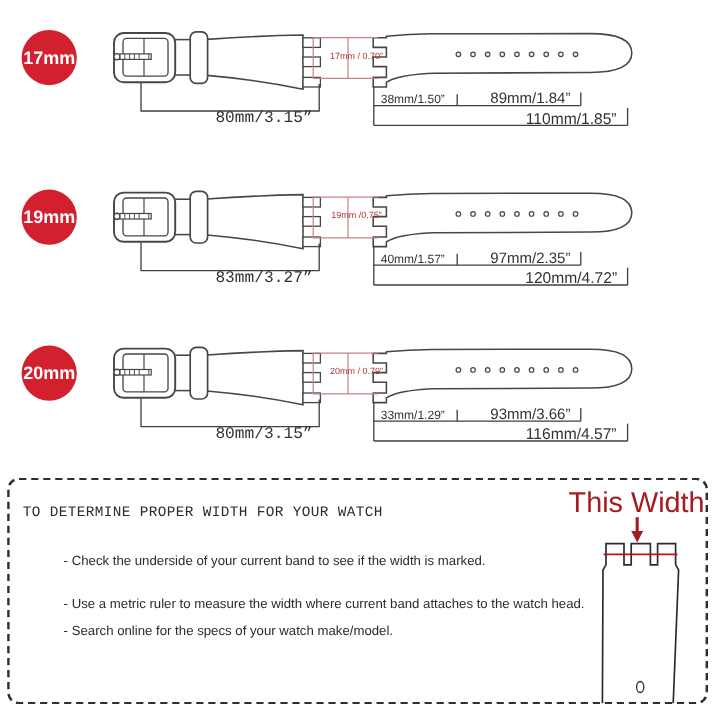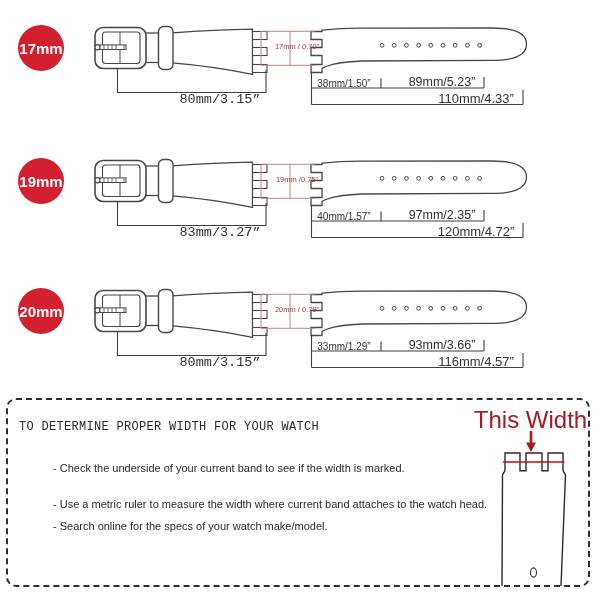--- a/index.html
+++ b/index.html
@@ -118,22 +118,22 @@
     </g>
   </svg>
 
   <div class="row r1">
     <div class="badge">
       <span>17mm</span>
     </div>
     <span class="lbl buckle">80mm/3.15”</span>
     <span class="lbl redw">17mm / 0.70”</span>
     <span class="lbl seg1">38mm/1.50”</span>
-    <span class="lbl seg2">89mm/5.23”</span>
-    <span class="lbl total">110mm/4.33”</span>
+    <span class="lbl seg2">89mm/1.84”</span>
+    <span class="lbl total">110mm/1.85”</span>
   </div>
 
   <div class="row r2">
     <div class="badge">
       <span>19mm</span>
     </div>
     <span class="lbl buckle">83mm/3.27”</span>
     <span class="lbl redw">19mm /0.75”</span>
     <span class="lbl seg1">40mm/1.57”</span>
     <span class="lbl seg2">97mm/2.35”</span>

